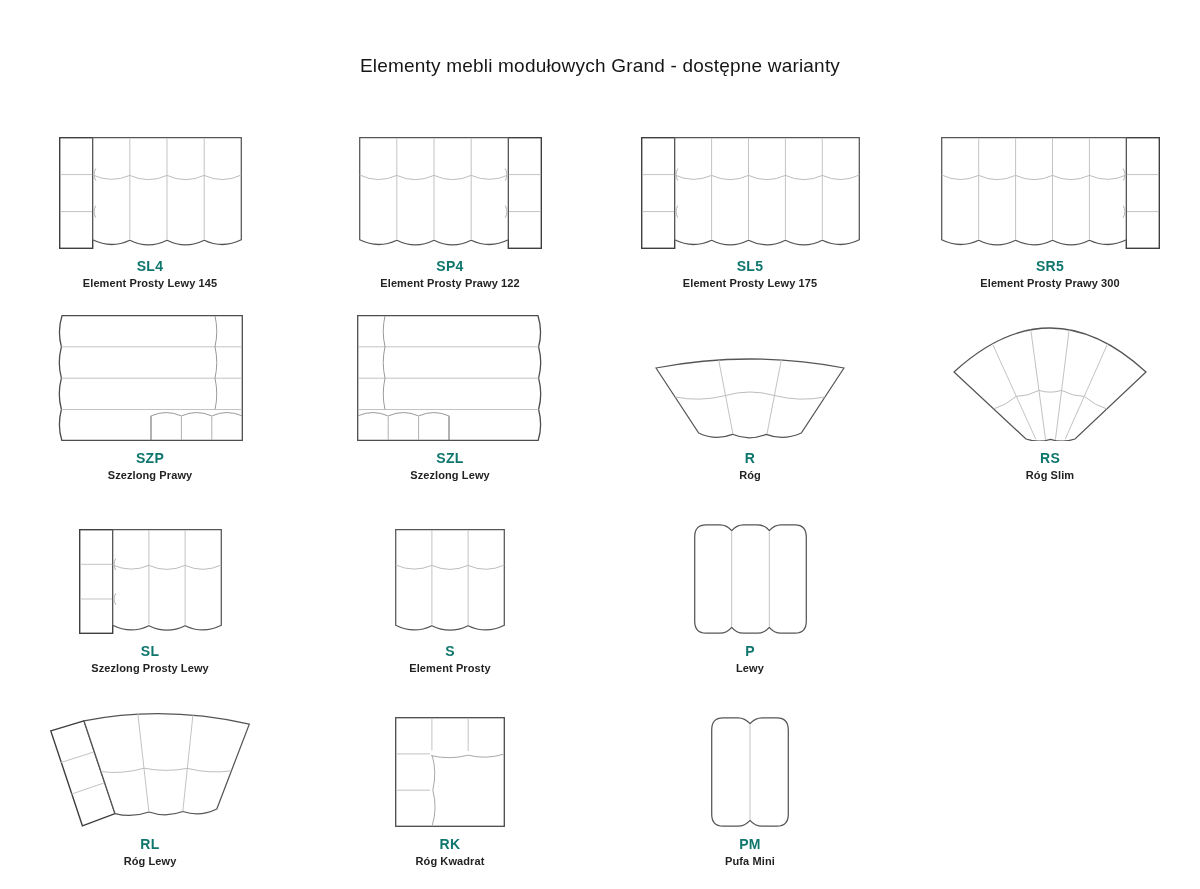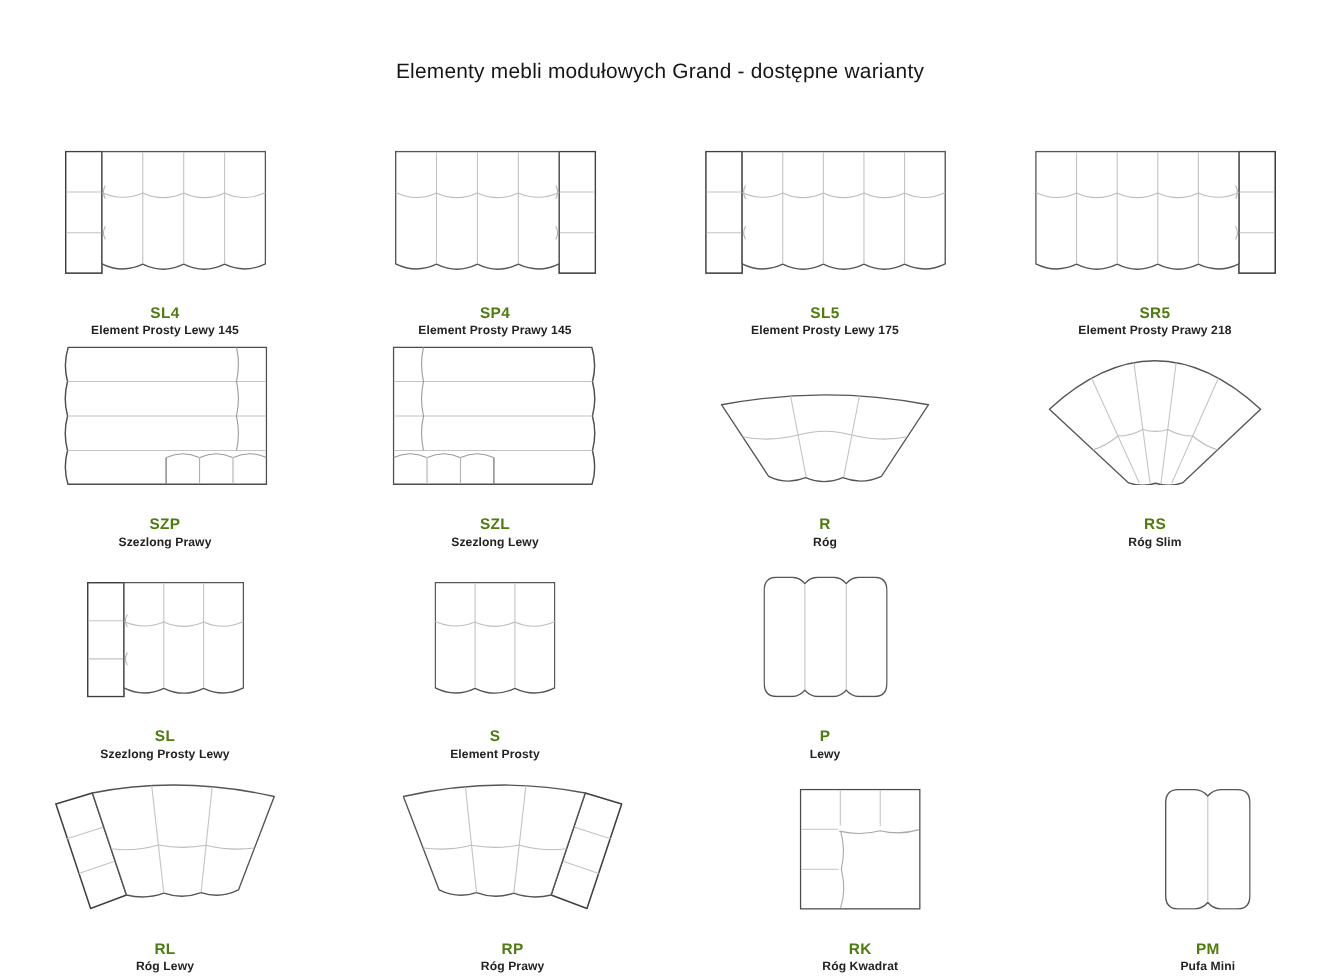--- a/index.html
+++ b/index.html
@@ -1,26 +1,26 @@
 <!DOCTYPE html>
 <html><head>
 <meta charset="utf-8">
 <style>
   html,body{margin:0;padding:0;background:#ffffff;}
   .page{position:relative;width:1200px;height:889px;background:#fff;overflow:hidden;
         font-family:"Liberation Sans",sans-serif;color:#1d1d1d;}
   .title{position:absolute;top:52px;left:0;width:1200px;text-align:center;
          font-size:19px;line-height:28px;font-weight:400;color:#161616;letter-spacing:.2px;}
   .row{position:absolute;left:0;width:1200px;display:grid;grid-template-columns:repeat(4,300px);}
-  .row1{top:134px;} .row2{top:314px;} .row3{top:521px;text-align:right;} .row4{top:708px;gap:16px;}
+  .row1{top:134px;} .row2{top:314px;} .row3{top:521px;text-align:right;} .row4{top:708px;}
   .cell{display:flex;flex-direction:column;align-items:center;}
   .draw{display:flex;align-items:flex-end;justify-content:center;}
   .row1 .draw{height:115px;} .row2 .draw{height:127px;}
   .row3 .draw{height:113px;} .row4 .draw{height:119px;}
-  .code{margin-top:27px;font-size:14px;font-weight:600;color:#4d7c0f;letter-spacing:.3px;}
+  .code{margin-top:9px;font-size:14px;font-weight:600;color:#0f766e;letter-spacing:.3px;}
   .desc{margin-top:3px;font-size:11px;font-weight:600;color:#232323;letter-spacing:.1px;}
   svg{display:block;}
 </style>
 </head>
 <body>
 
 <div class="page">
 
   <svg width="0" height="0" style="position:absolute" aria-hidden="true">
     <defs>
@@ -119,39 +119,39 @@
       <div class="code">SL4</div>
       <div class="desc">Element Prosty Lewy 145</div>
     </div>
     <div class="cell">
       <div class="draw">
         <svg width="183" height="112" viewBox="0 0 183 112">
             <use href="#sym-straight4" transform="translate(183,0) scale(-1,1)"></use>
           </svg>
       </div>
       <div class="code">SP4</div>
-      <div class="desc">Element Prosty Prawy 145</div>
+      <div class="desc">Element Prosty Prawy 122</div>
     </div>
     <div class="cell">
       <div class="draw">
         <svg width="219" height="112" viewBox="0 0 219 112">
             <use href="#sym-straight5"></use>
           </svg>
       </div>
       <div class="code">SL5</div>
       <div class="desc">Element Prosty Lewy 175</div>
     </div>
     <div class="cell">
       <div class="draw">
         <svg width="219" height="112" viewBox="0 0 219 112">
             <use href="#sym-straight5" transform="translate(219,0) scale(-1,1)"></use>
           </svg>
       </div>
       <div class="code">SR5</div>
-      <div class="desc">Element Prosty Prawy 218</div>
+      <div class="desc">Element Prosty Prawy 300</div>
     </div>
   </div>
 
   <div class="row row2">
     <div class="cell">
       <div class="draw">
         <svg width="186" height="126" viewBox="0 0 186 126">
             <use href="#sym-chaise" transform="translate(186,0) scale(-1,1)"></use>
           </svg>
       </div>
@@ -222,29 +222,20 @@
       <div class="draw">
         <svg width="200" height="118" viewBox="0 0 200 118">
             <use href="#sym-cornerArm"></use>
           </svg>
       </div>
       <div class="code">RL</div>
       <div class="desc">Róg Lewy</div>
     </div>
     <div class="cell">
       <div class="draw">
-        <svg width="200" height="118" viewBox="0 0 200 118">
-            <use href="#sym-cornerArm" transform="translate(200,0) scale(-1,1)"></use>
-          </svg>
-      </div>
-      <div class="code">RP</div>
-      <div class="desc">Róg Prawy</div>
-    </div>
-    <div class="cell">
-      <div class="draw">
         <svg width="110" height="110" viewBox="0 0 110 110">
             <use href="#sym-cornerSquare"></use>
           </svg>
       </div>
       <div class="code">RK</div>
       <div class="desc">Róg Kwadrat</div>
     </div>
     <div class="cell">
       <div class="draw">
         <svg width="78" height="110" viewBox="0 0 78 110">

